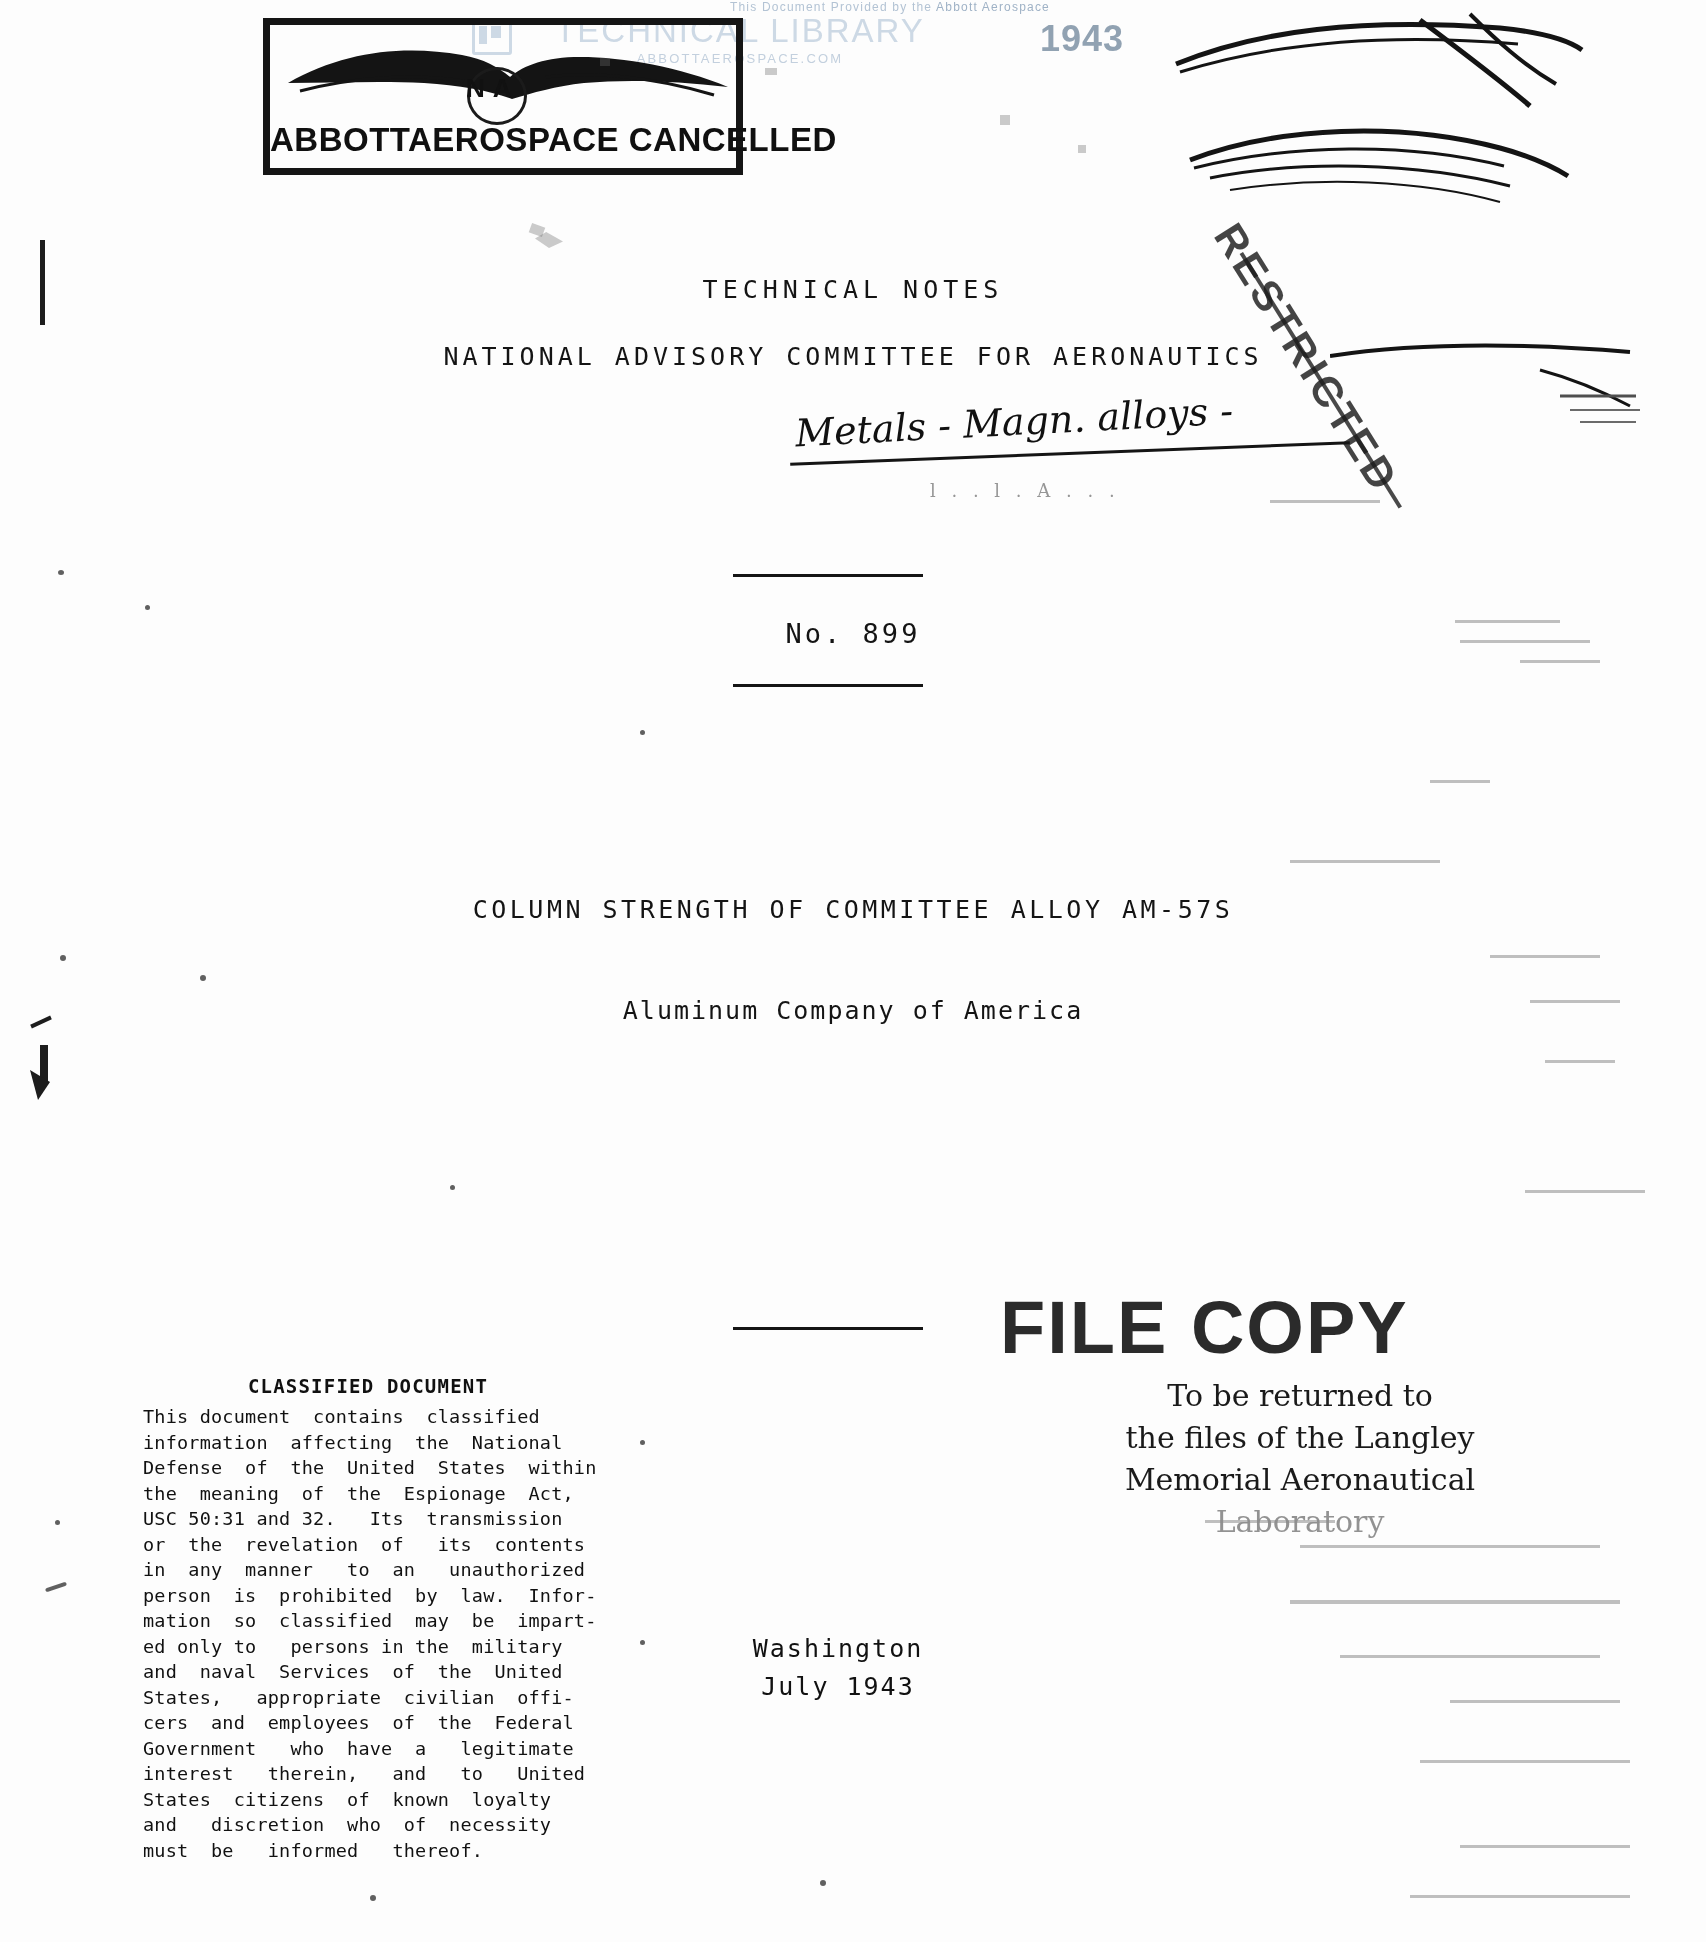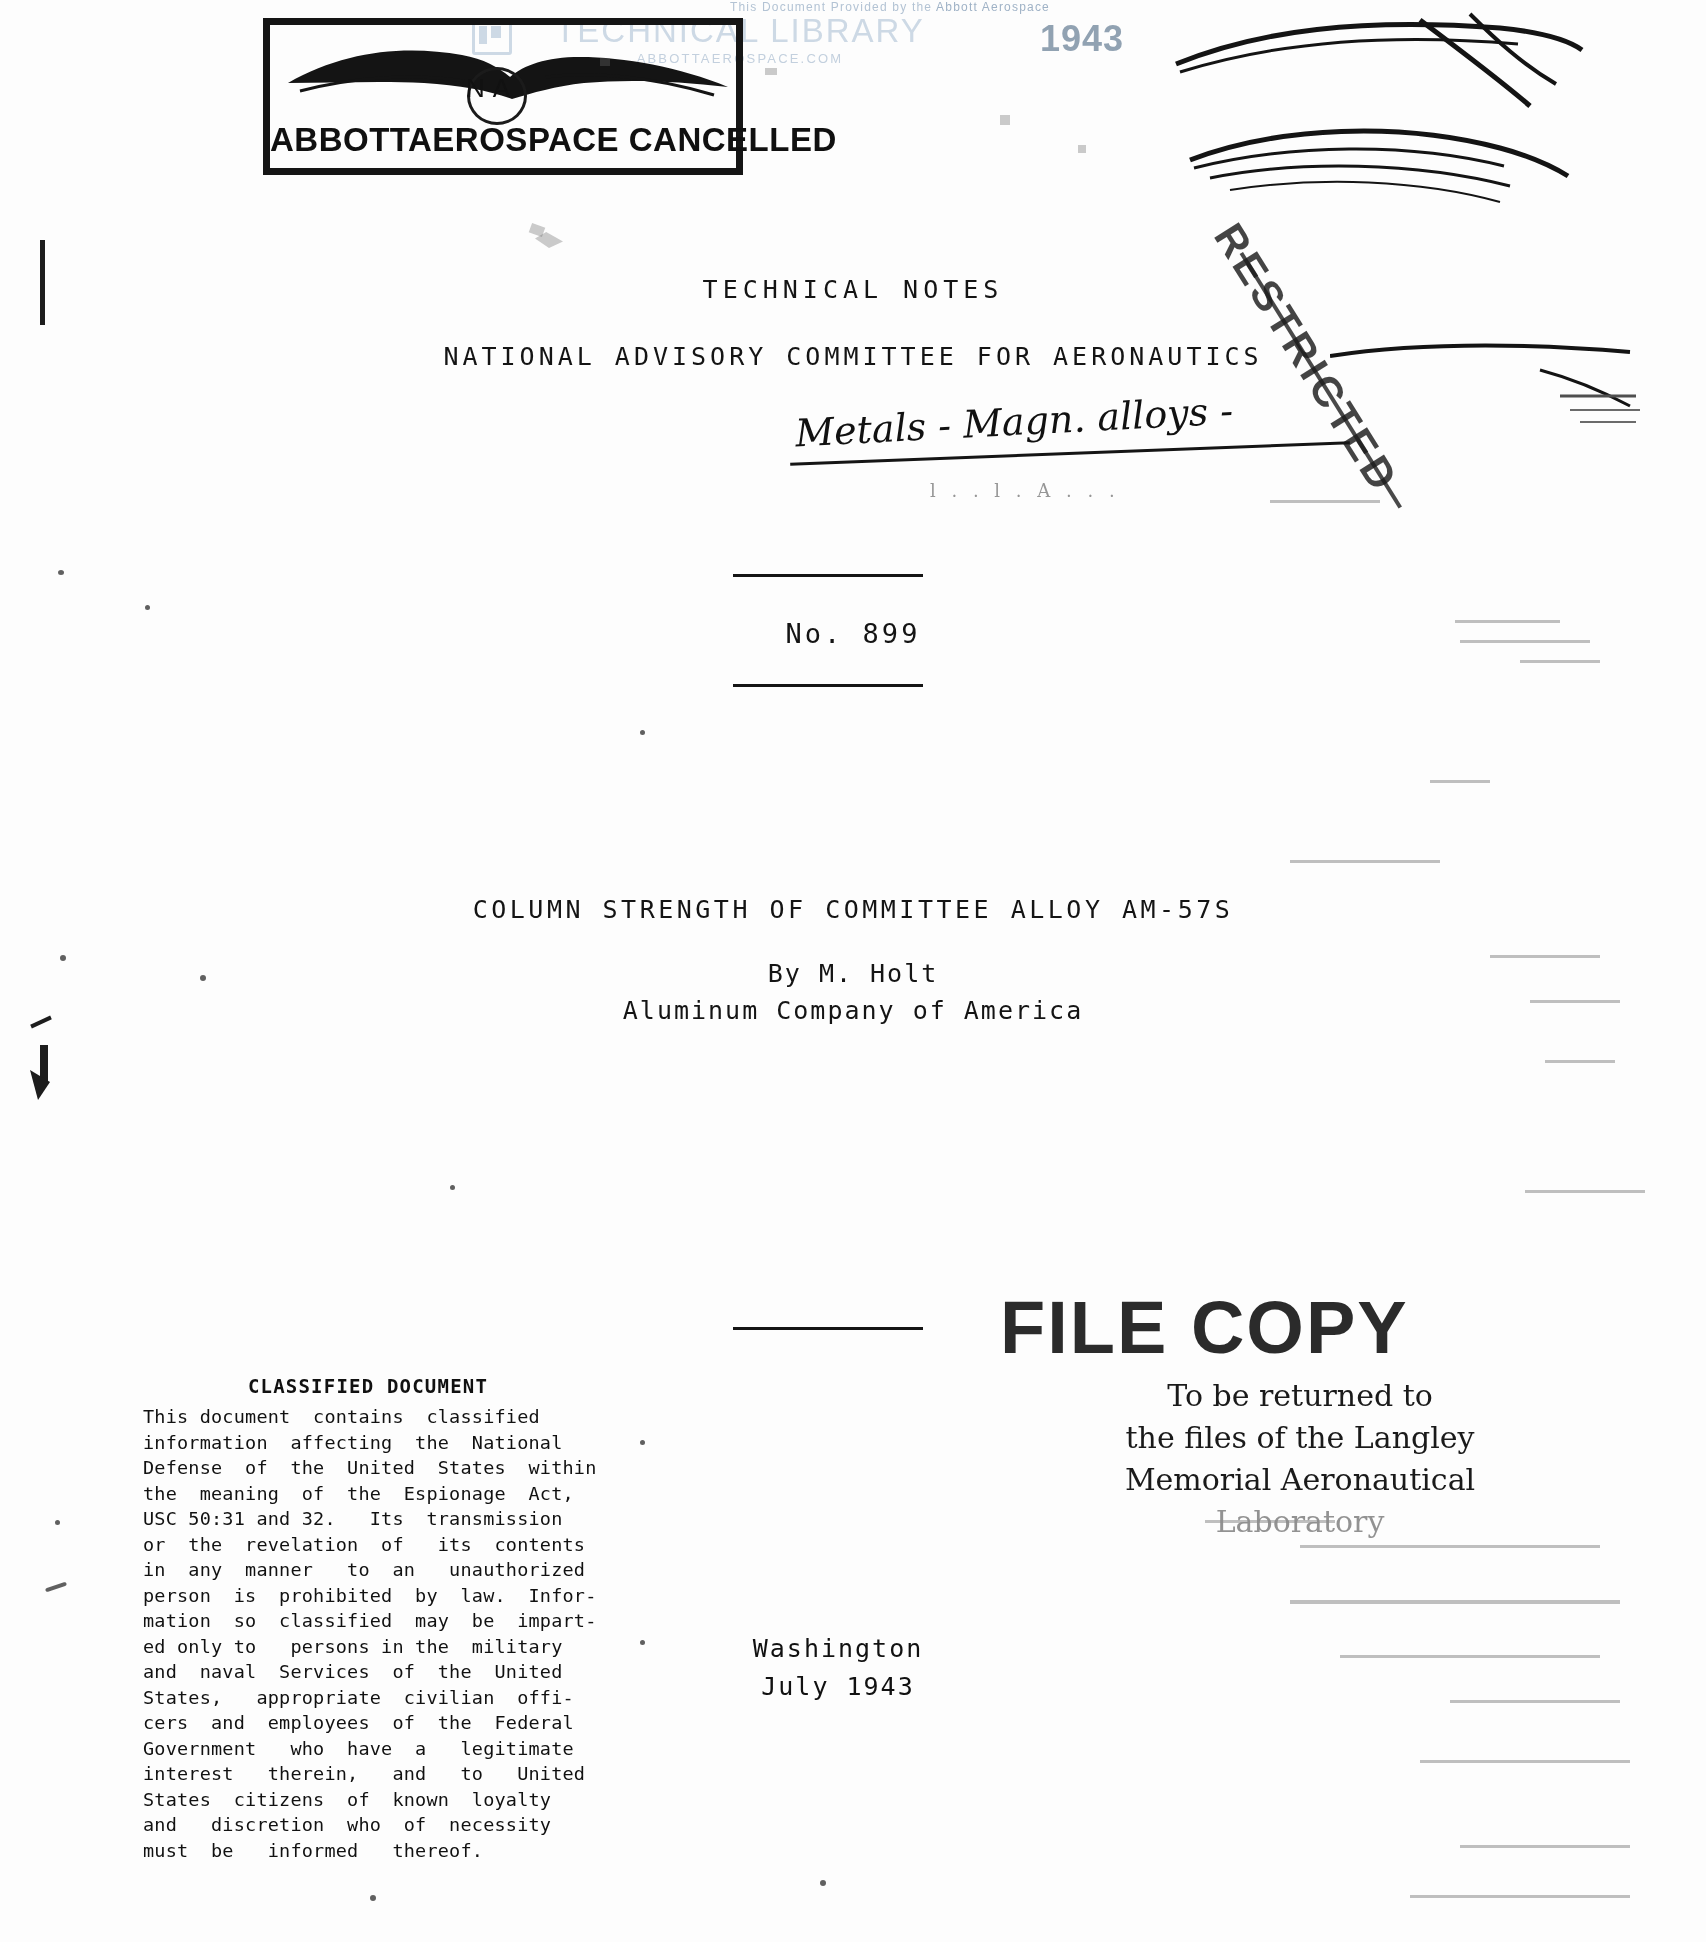--- a/index.html
+++ b/index.html
@@ -92,21 +92,21 @@
     left: 14px;
     top: 12px;
     width: 450px;
     height: 82px;
   }
   .declass-na {
     position: absolute;
     left: 196px;
     top: 48px;
     font-family: "Liberation Sans", sans-serif;
-    font-weight: normal;
+    font-weight: bold;
     font-size: 26px;
     letter-spacing: 8px;
     color: #111;
   }
   .declass-circle {
     position: absolute;
     left: 197px;
     top: 42px;
     width: 54px;
     height: 52px;
@@ -387,21 +387,20 @@
 
   <div class="handwriting">Metals - Magn. alloys -</div>
   <div class="hand-under"></div>
   <div class="hand-faint">l . . l . A . . .</div>
 
   <div class="rule" id="rule-above-no"></div>
   <div class="hdr" id="report-no">No. 899</div>
   <div class="rule" id="rule-below-no"></div>
 
   <div class="hdr" id="doc-title">COLUMN STRENGTH OF COMMITTEE ALLOY AM-57S</div>
-  <div class="hdr" id="author">By M. Holt</div>
   <div class="hdr" id="affiliation">Aluminum Company of America</div>
 
   <div class="rule" id="rule-lower"></div>
 
   <div class="classified">
     <div class="classified-head">CLASSIFIED DOCUMENT</div>
     <div class="classified-body">
       <div>This document  contains  classified</div>
       <div>information  affecting  the  National</div>
       <div>Defense  of  the  United  States  within</div>

